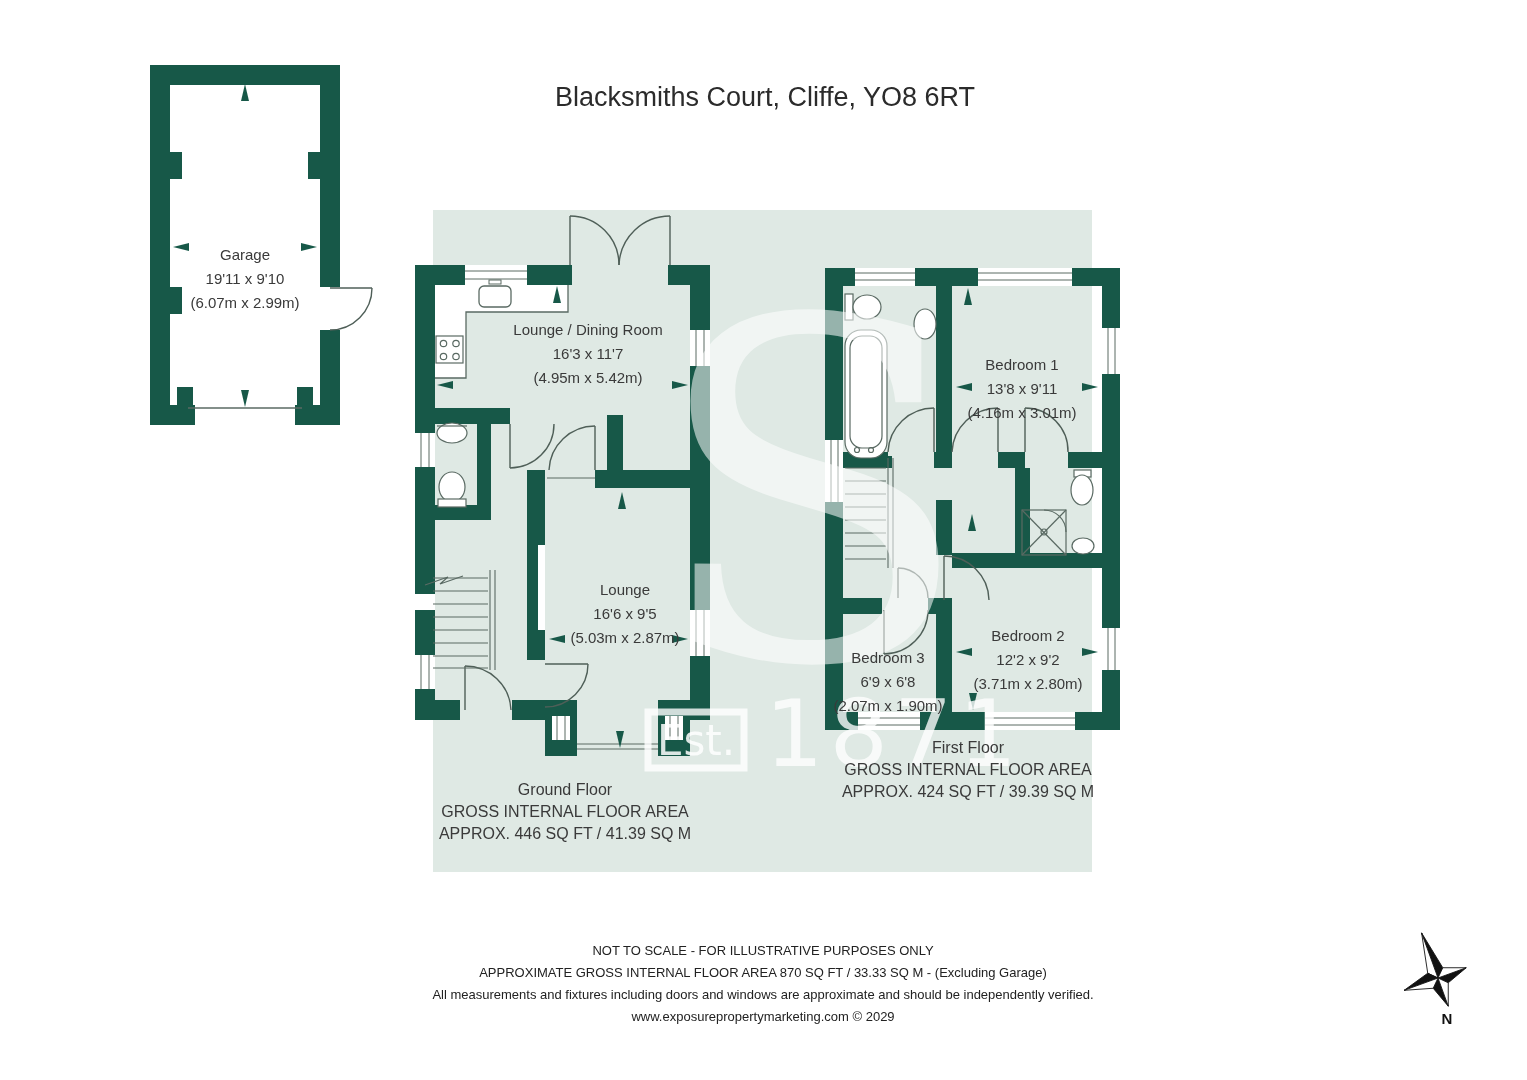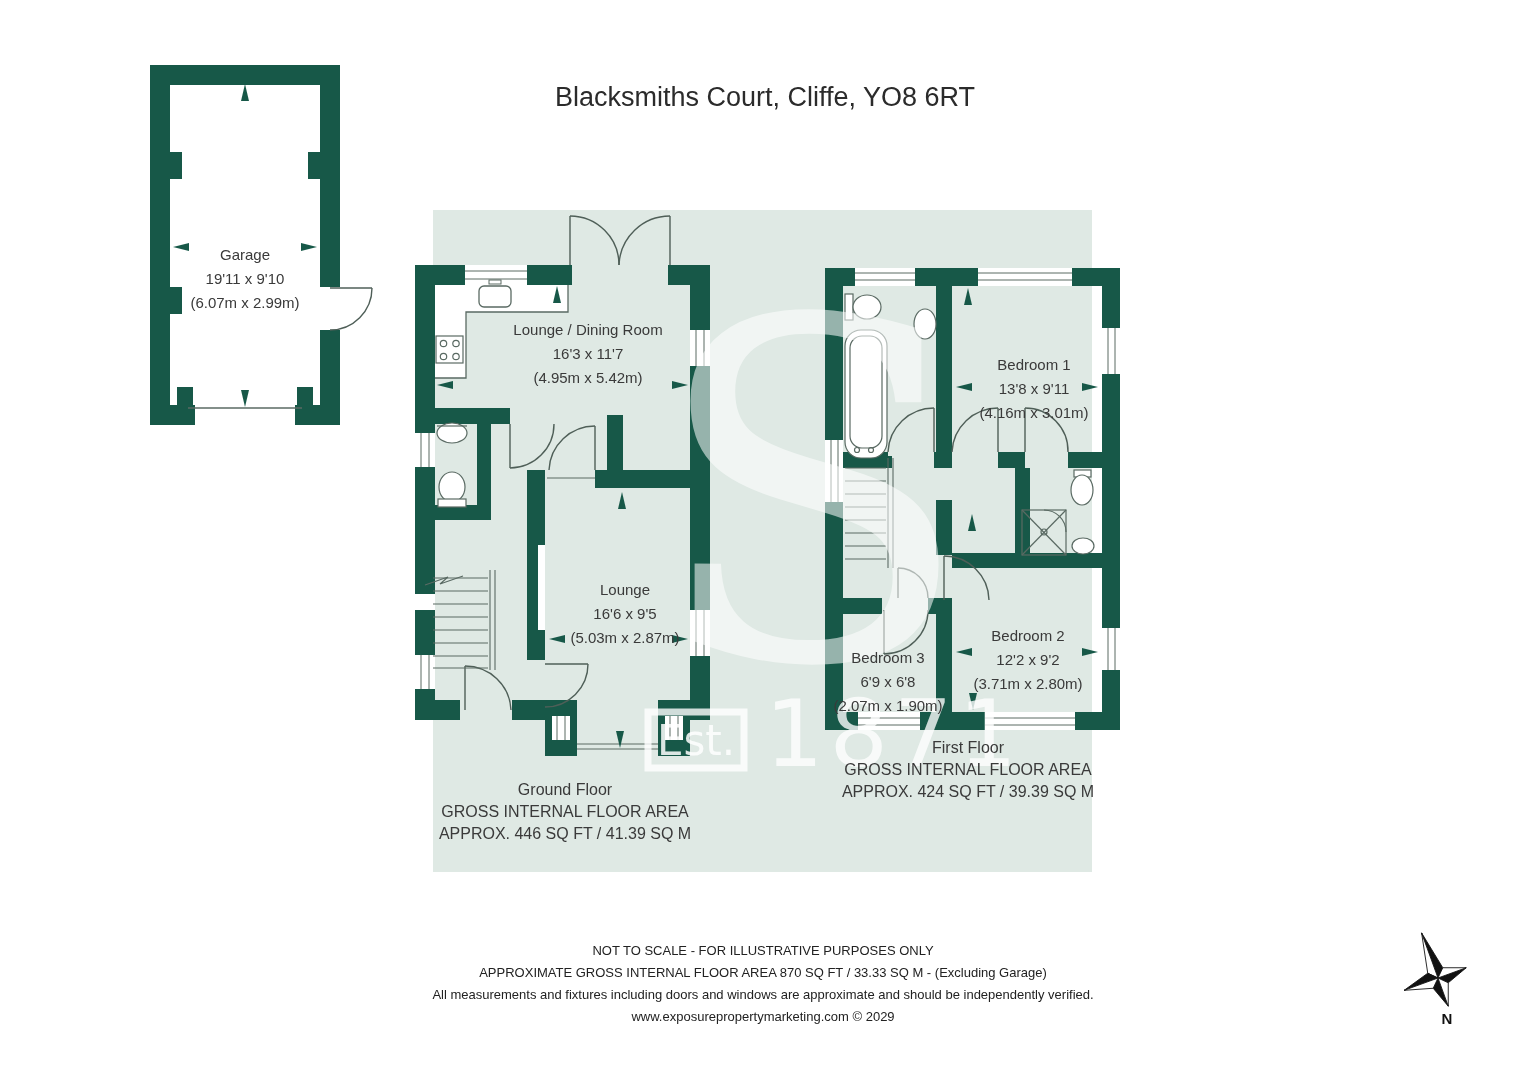--- a/index.html
+++ b/index.html
@@ -358,21 +358,21 @@
     <div>16'3 x 11'7</div>
     <div>(4.95m x 5.42m)</div>
   </div>
 
   <div class="lbl" style="left:625px; top:578px;">
     <div>Lounge</div>
     <div>16'6 x 9'5</div>
     <div>(5.03m x 2.87m)</div>
   </div>
 
-  <div class="lbl" style="left:1022px; top:353px;margin-left:12px;">
+  <div class="lbl" style="left:1022px; top:353px;">
     <div>Bedroom 1</div>
     <div>13'8 x 9'11</div>
     <div>(4.16m x 3.01m)</div>
   </div>
 
   <div class="lbl" style="left:1028px; top:624px;">
     <div>Bedroom 2</div>
     <div>12'2 x 9'2</div>
     <div>(3.71m x 2.80m)</div>
   </div>

